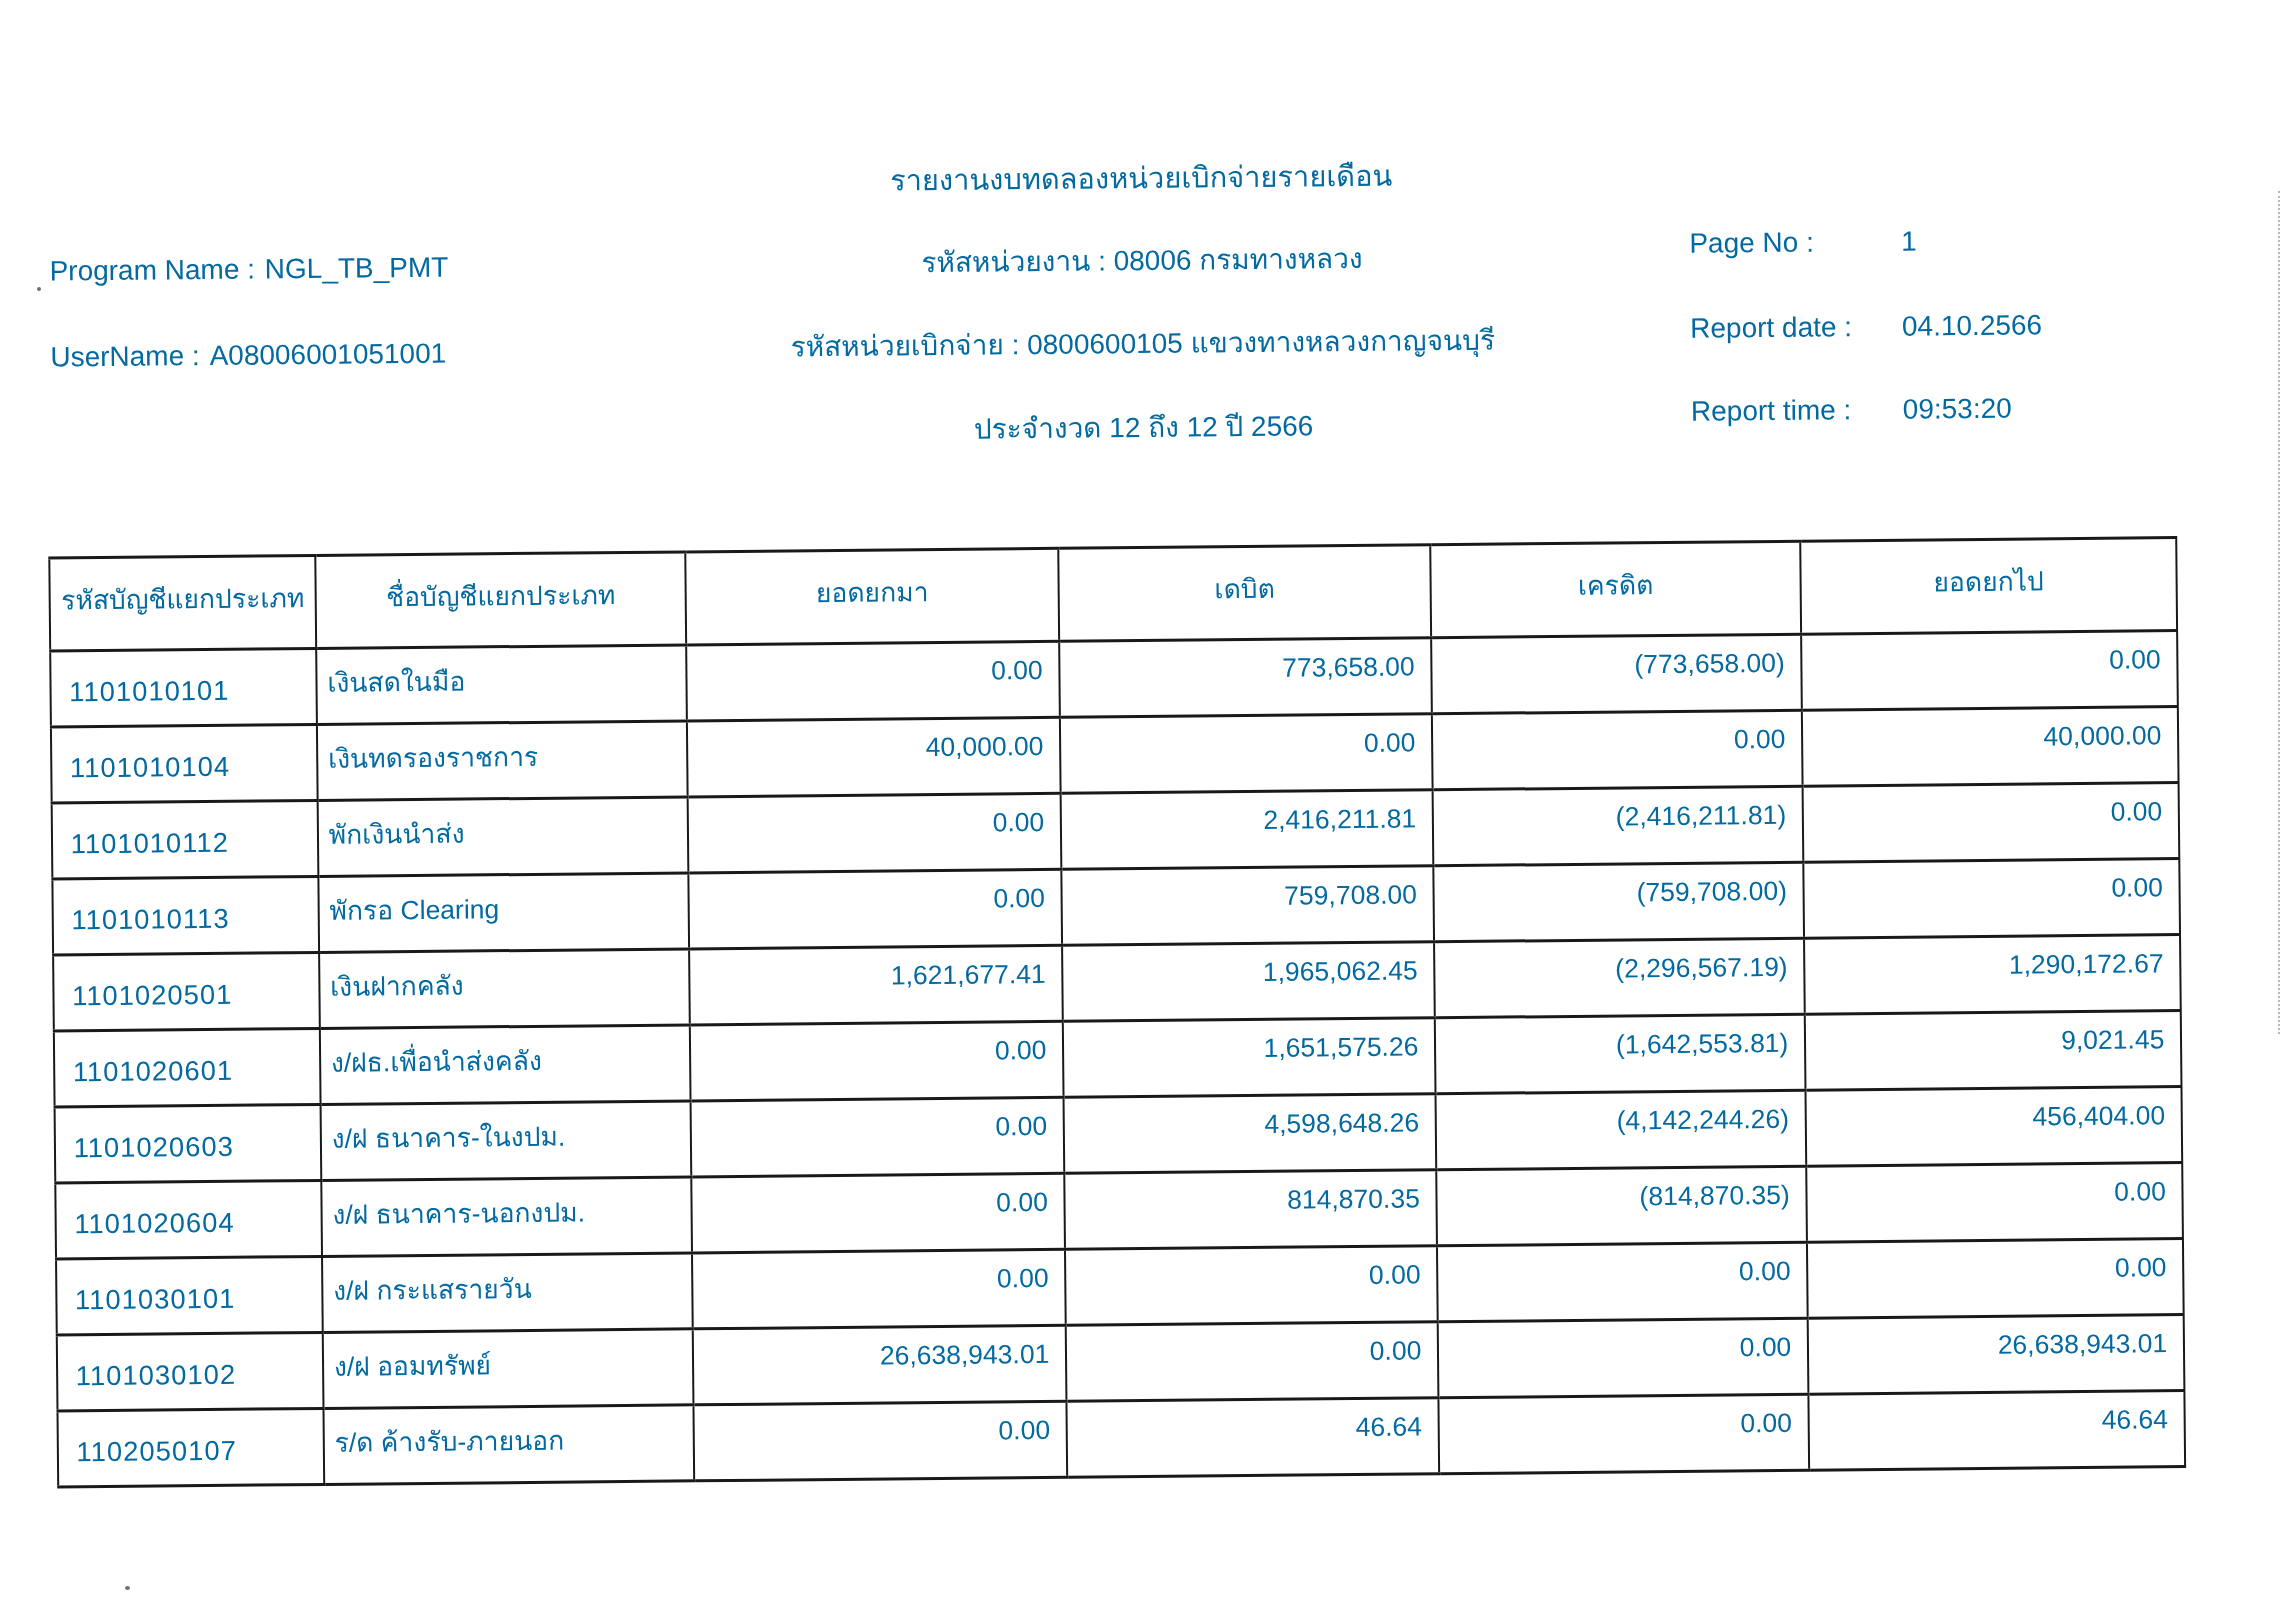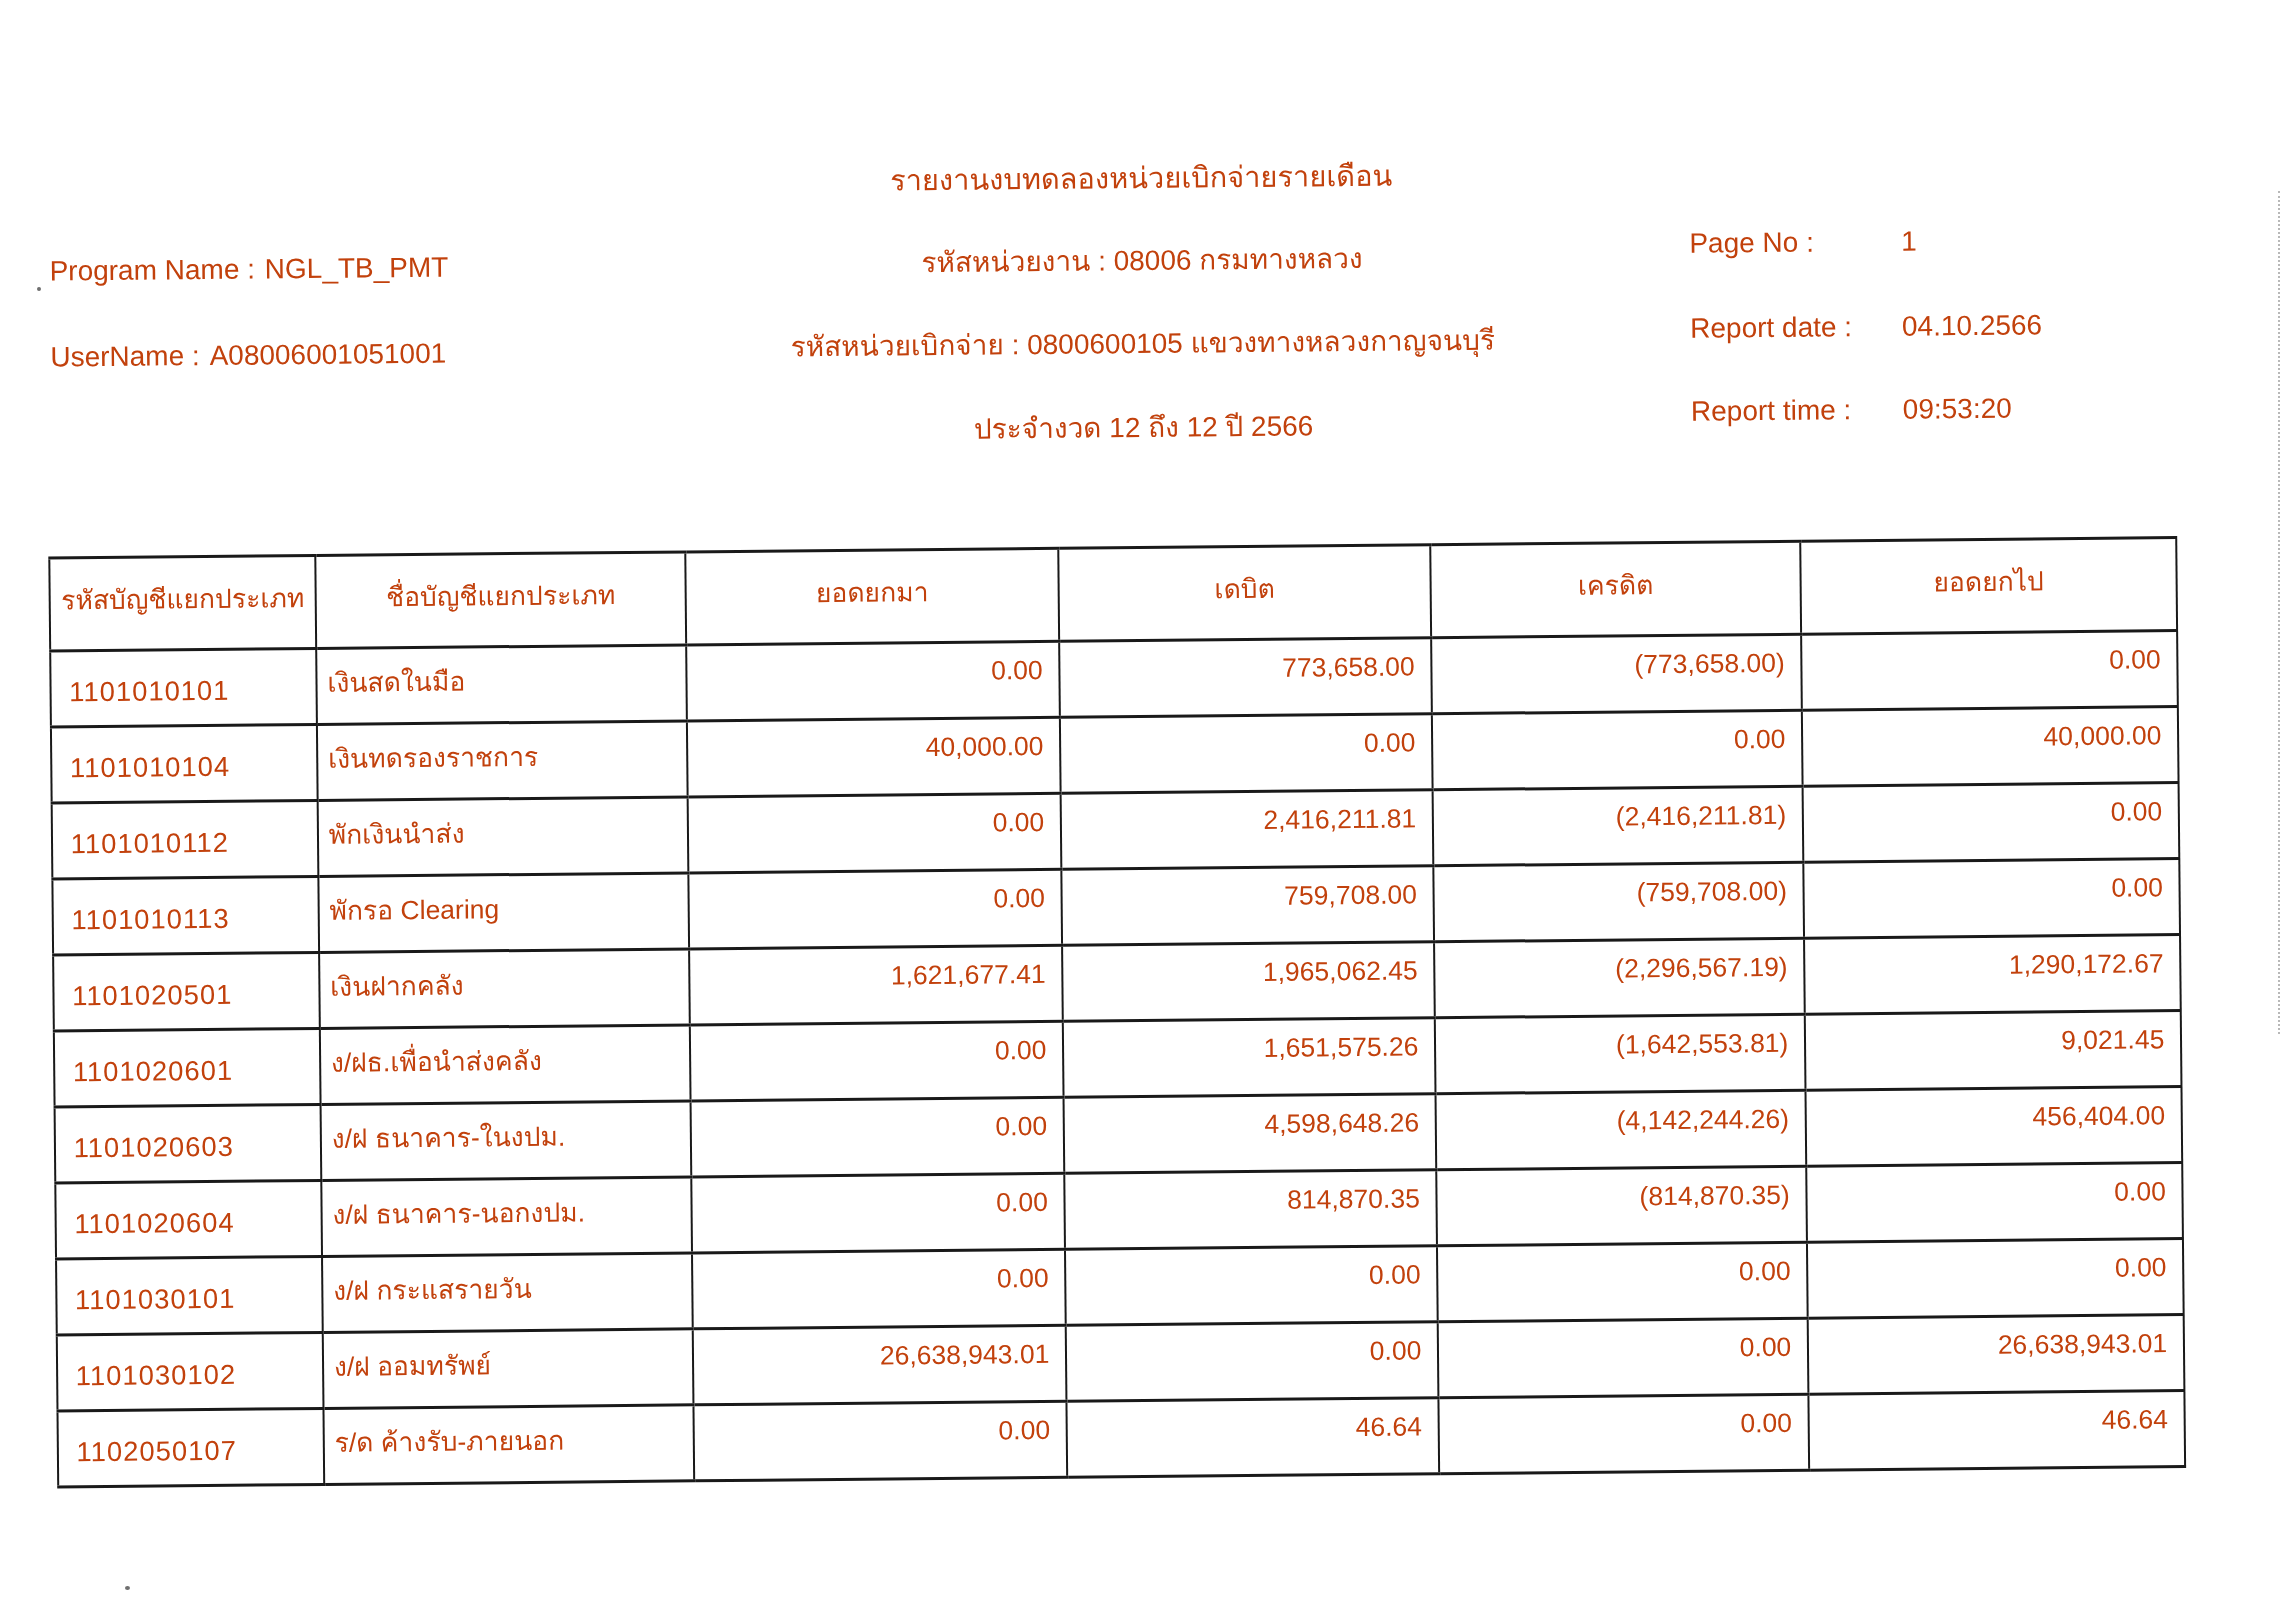--- a/index.html
+++ b/index.html
@@ -5,21 +5,21 @@
   * { margin: 0; padding: 0; box-sizing: border-box; }
   html, body { background: #e8e8e8; }
   body { font-family: "Liberation Sans", sans-serif; }
 
   .sheet {
     position: relative;
     width: 2293px;
     height: 1621px;
     background: #ffffff;
     overflow: hidden;
-    color: #c2410c;
+    color: #0369a1;
     padding-left: 29px;
   }
 
   
   .scan-rotate {
     position: absolute;
     inset: 0;
     transform: rotate(-0.55deg);
     transform-origin: 50% 45%;
   }

